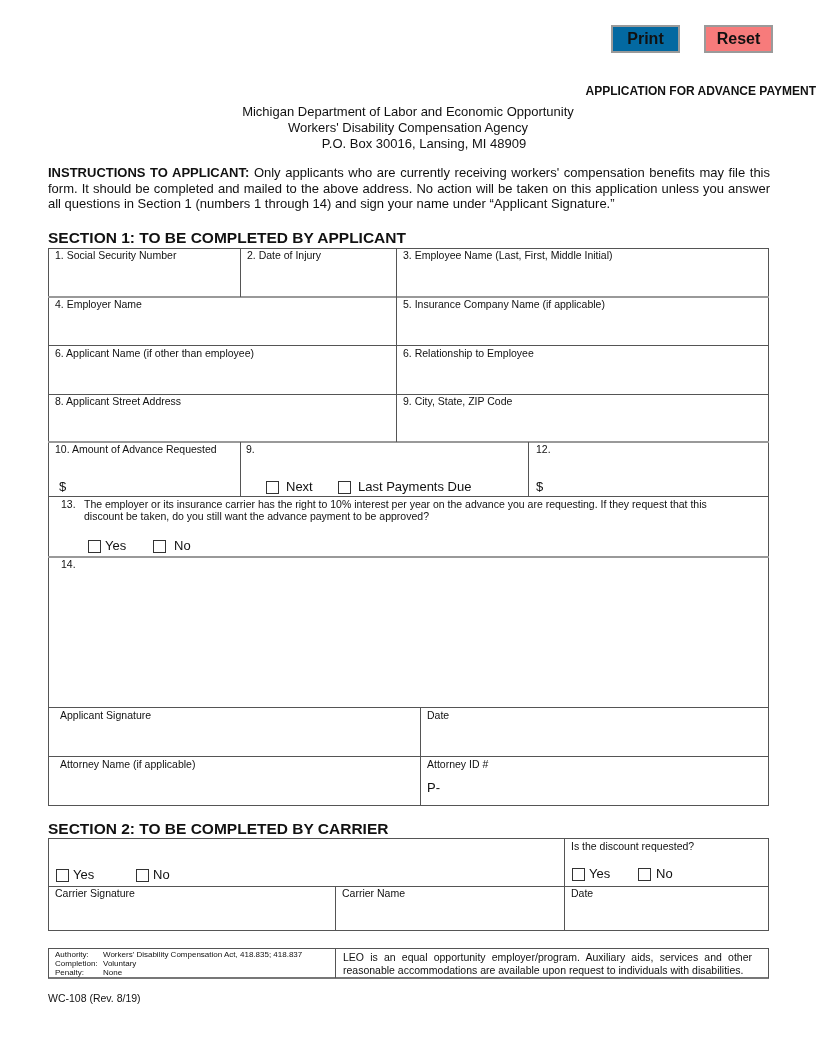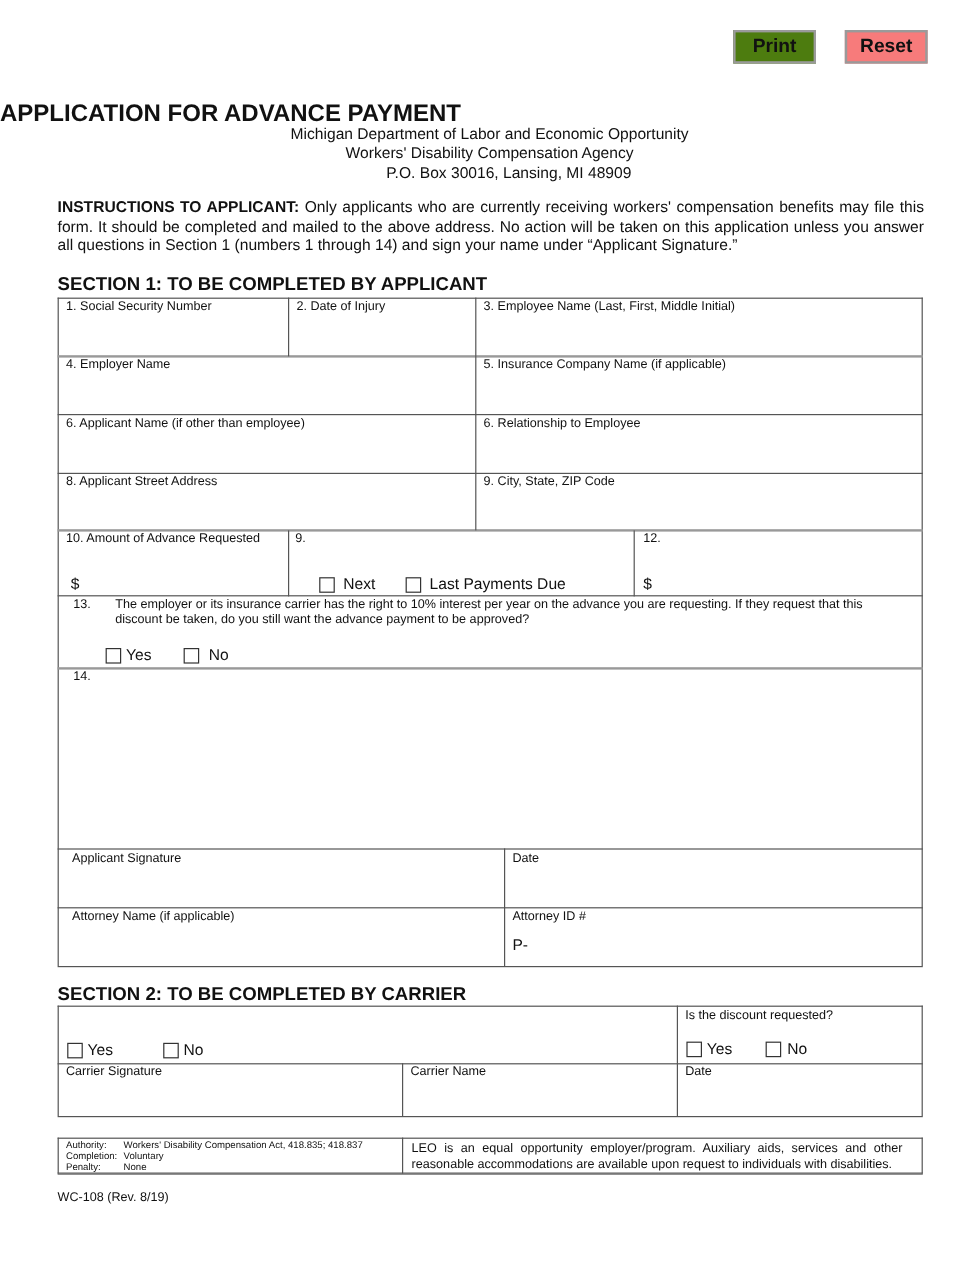--- a/index.html
+++ b/index.html
@@ -4,23 +4,23 @@
 <style>
   * { box-sizing: border-box; margin: 0; padding: 0; }
   html, body { width: 816px; height: 1056px; background: #ffffff; }
   body { position: relative; font-family: "Liberation Sans", sans-serif; color: #111; overflow: hidden; }
   .abs { position: absolute; }
   .btn {
     position: absolute; height: 28px; font-weight: bold; font-size: 16px;
     display: flex; align-items: center; justify-content: center; cursor: pointer;
     border: 2px solid #9a9a9a; color: #111;
   }
-  .btn-print { left: 611px; top: 25px; width: 69px; background: #4d7c0f; }
+  .btn-print { left: 611px; top: 25px; width: 69px; background: #0369a1; }
   .btn-reset { left: 704px; top: 25px; width: 69px; background: #f77b7b; }
-  .title { left: 0; width: 816px; top: 84px; text-align: left; font-weight: bold; font-size: 20px; letter-spacing: 0; }
+  .title { left: 0; width: 816px; top: 84px; text-align: right; font-weight: bold; font-size: 12px; letter-spacing: 0; }
   .sub { left: 0; width: 816px; text-align: center; font-size: 13px; }
   .instructions { left: 48px; top: 165px; width: 722px; font-size: 13px; line-height: 15.5px; text-align: justify; }
   .instructions b { font-weight: bold; }
   .section-title { left: 48px; font-weight: bold; font-size: 15.5px; }
   .line-h { position: absolute; height: 1px; background: #555; }
   .line-v { position: absolute; width: 1px; background: #555; }
   .cell { position: absolute; }
   .lbl { position: absolute; font-size: 10.5px; color: #111; line-height: 12px; white-space: nowrap; }
   .lbl-wrap { white-space: normal; }
   .field { position: absolute; background: transparent; border: none; outline: none; font-family: "Liberation Sans", sans-serif; font-size: 12px; }
@@ -124,21 +124,21 @@
   <div class="cbl" style="left:118px; top:37px;">Last Payments Due</div>
 </div>
 <div class="cell" style="left:528px; top:442px; width:240px; height:55px;">
   <div class="lbl" style="left:8px; top:1px;">12.</div>
   <div class="lbl" style="left:8px; top:38px; font-size:13px; line-height:14px;">$</div>
   <input class="field" style="left: 20px; top: 34px; width: 210px; height: 18px;">
 </div>
 
 <div class="cell" style="left:48px; top:497px; width:720px; height:60px;">
   <div class="lbl" style="left:13px; top:1px;">13.</div>
-  <div class="lbl lbl-wrap" style="left:36px; top:1px; width:640px;margin-left:12px;">The employer or its insurance carrier has the right to 10% interest per year on the advance you are requesting.  If they request that this discount be taken, do you still want the advance payment to be approved?</div>
+  <div class="lbl lbl-wrap" style="left:36px; top:1px; width:640px;">The employer or its insurance carrier has the right to 10% interest per year on the advance you are requesting.  If they request that this discount be taken, do you still want the advance payment to be approved?</div>
   <div class="cb" style="left:40px; top:43px;"></div>
   <div class="cbl" style="left:57px; top:41px;">Yes</div>
   <div class="cb" style="left:105px; top:43px;"></div>
   <div class="cbl" style="left:126px; top:41px;">No</div>
 </div>
 
 <div class="cell" style="left:48px; top:557px; width:720px; height:150px;">
   <div class="lbl" style="left:13px; top:1px;">14.</div>
   <textarea class="field" style="left: 8px; top: 16px; width: 704px; height: 128px; resize: none;"></textarea>
 </div>

